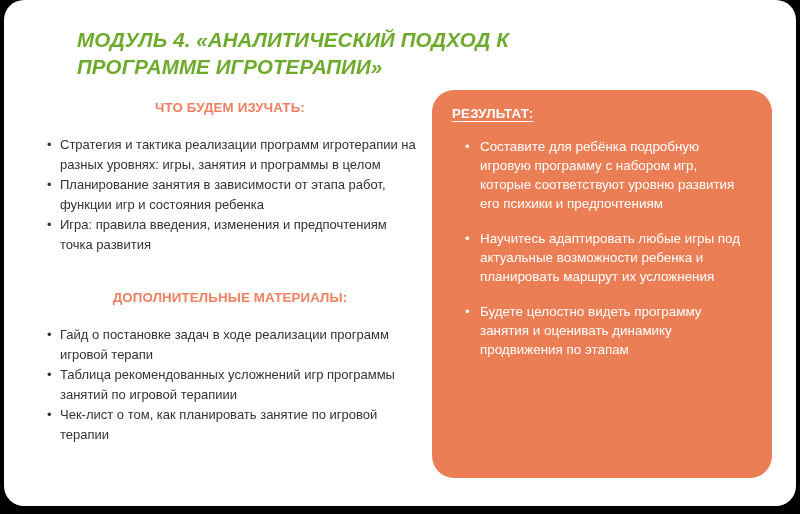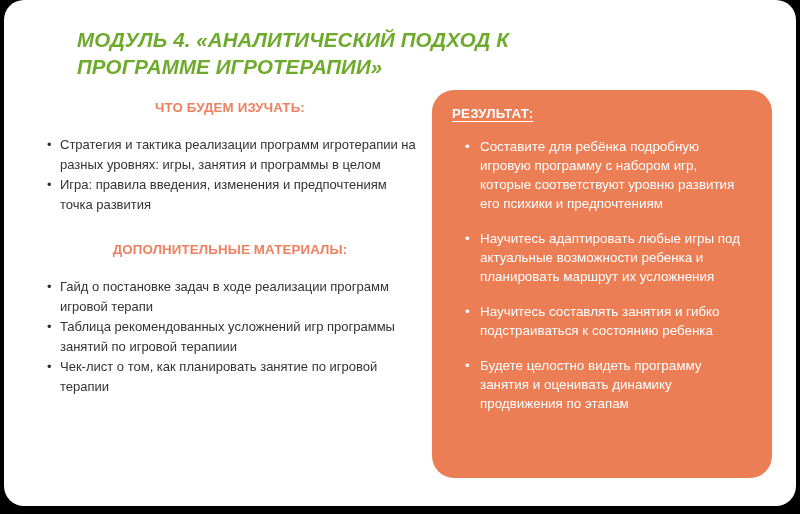--- a/index.html
+++ b/index.html
@@ -71,21 +71,21 @@
   }
   .bullet-list li::before {
     content: "•";
     position: absolute;
     left: 3px;
     top: -0.5px;
     color: #333333;
     font-size: 13px;
   }
   #materials-heading-wrap {
-    margin-top: 28px;
+    margin-top: 36px;
   }
 
   
   #result-panel {
     position: absolute;
     left: 428px;
     top: 90px;
     width: 340px;
     height: 388px;
     background: #EC7E55;
@@ -130,38 +130,38 @@
 <div id="slide-card">
 
   <div id="slide-title">МОДУЛЬ 4. «АНАЛИТИЧЕСКИЙ ПОДХОД К ПРОГРАММЕ ИГРОТЕРАПИИ»</div>
 
   <div id="left-column">
 
     <div>
       <div class="section-heading">ЧТО БУДЕМ ИЗУЧАТЬ:</div>
       <ul class="bullet-list">
         <li>Стратегия и тактика реализации программ игротерапии на разных уровнях: игры, занятия и программы в целом</li>
+        <li>Планирование занятия в зависимости от этапа работ, функции игр и состояния ребенка</li>
         <li>Игра: правила введения, изменения и предпочтениям точка развития</li>
       </ul>
     </div>
 
     <div id="materials-heading-wrap">
       <div class="section-heading">ДОПОЛНИТЕЛЬНЫЕ МАТЕРИАЛЫ:</div>
       <ul class="bullet-list">
         <li>Гайд о постановке задач в ходе реализации программ игровой терапи</li>
         <li>Таблица рекомендованных усложнений игр программы занятий по игровой терапиии</li>
         <li>Чек-лист о том, как планировать занятие по игровой терапии</li>
       </ul>
     </div>
 
   </div>
 
   <div id="result-panel">
     <div id="result-heading">РЕЗУЛЬТАТ:</div>
     <ul id="result-list">
       <li>Составите для ребёнка подробную игровую программу с набором игр, которые соответствуют уровню развития его психики и предпочтениям</li>
       <li>Научитесь адаптировать любые игры под актуальные возможности ребенка и планировать маршрут их усложнения</li>
-      <li>Научитесь составлять занятия и гибко подстраиваться к состоянию ребенка</li>
       <li>Будете целостно видеть программу занятия и оценивать динамику продвижения по этапам</li>
     </ul>
   </div>
 
 </div>
 
 </body></html>

